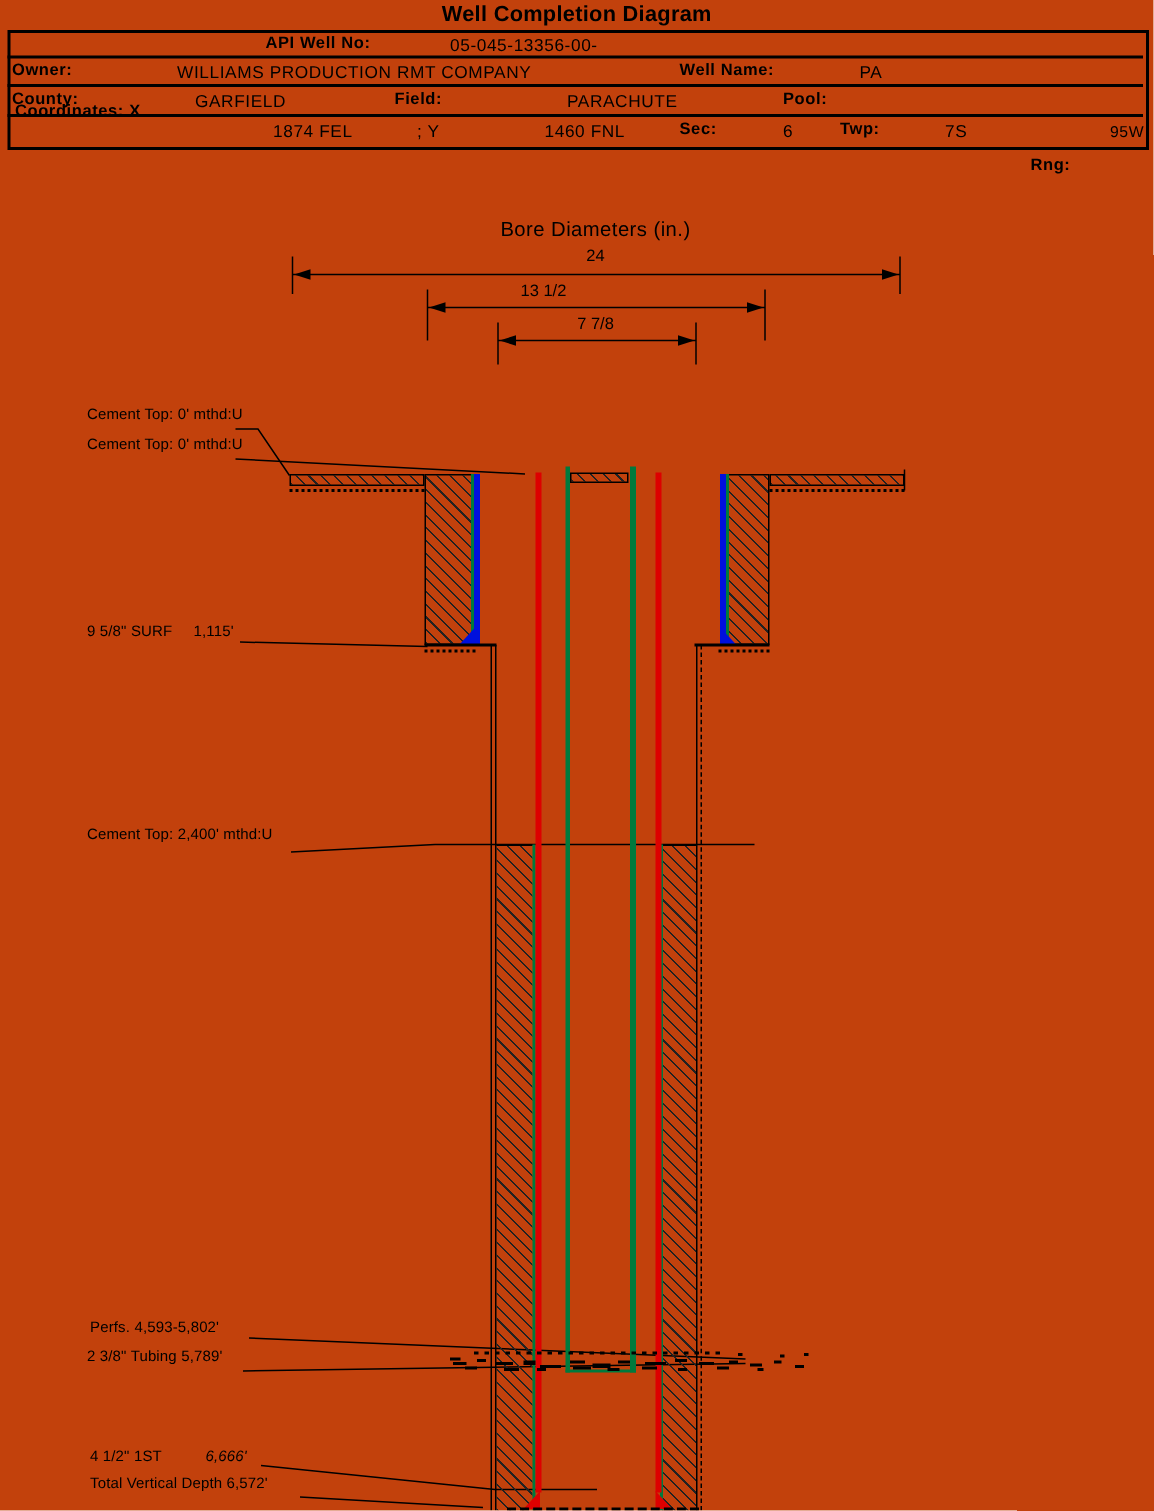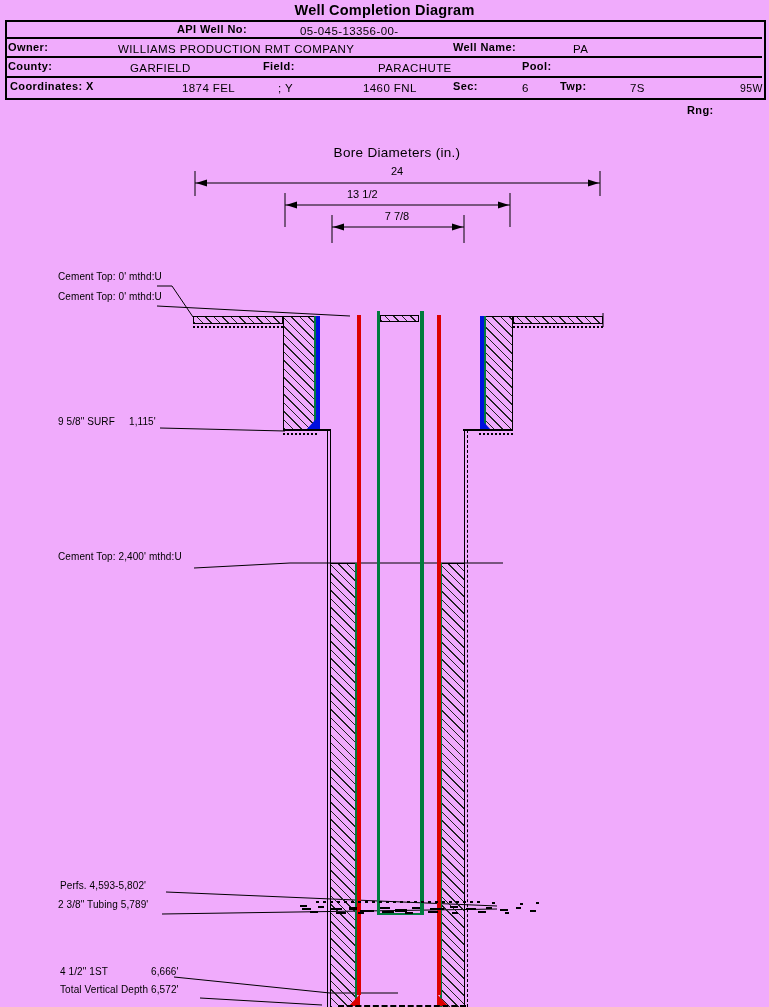--- a/index.html
+++ b/index.html
@@ -1,16 +1,16 @@
 <!DOCTYPE html>
 <html style="--red: #dd0000; --grn: #007a3d; --blu: #0010dd;"><head>
 <meta charset="utf-8">
 <style>
   html,body{margin:0;padding:0;background:#fff;}
-  .page{position:relative;width:769px;height:1007px;background:#f0abfc;overflow:hidden;
+  .page{position:relative;width:769px;height:1007px;background:#c2410c;overflow:hidden;
         font-family:"Liberation Sans",sans-serif;color:#000;}
   .abs{position:absolute;white-space:nowrap;}
   .b{font-weight:bold;font-size:11px;letter-spacing:.4px;}
   .v{font-size:11.5px;letter-spacing:.4px;}
   .ttl{font-weight:bold;font-size:14.5px;letter-spacing:.2px;}
   .note{font-size:10px;font-weight:bold;letter-spacing:.1px;}
   .ann{font-size:10px;letter-spacing:.1px;}
   .dimlbl{font-size:11px;}
   .boretitle{font-size:13.5px;letter-spacing:.3px;}
   .tbl{position:absolute;left:5px;top:20px;width:757px;height:76px;border:2px solid #000;}
@@ -48,21 +48,21 @@
   <div class="abs b" style="left:453px;top:41px;">Well Name:</div>
   <div class="abs v" style="left:573px;top:43px;">PA</div>
 
   <div class="abs b" style="left:8px;top:60px;">County:</div>
   <div class="abs v" style="left:130px;top:62px;">GARFIELD</div>
   <div class="abs b" style="left:263px;top:60px;">Field:</div>
   <div class="abs v" style="left:378px;top:62px;">PARACHUTE</div>
   <div class="abs b" style="left:522px;top:60px;">Pool:</div>
   <div class="abs v" style="left:565px;top:62px;"></div>
 
-  <div class="abs b" style="left:10px;top:80px;text-align:right;">Coordinates: X</div>
+  <div class="abs b" style="left:10px;top:68px;text-align:right;">Coordinates: X</div>
   <div class="abs v" style="left:182px;top:82px;">1874 FEL</div>
   <div class="abs v" style="left:278px;top:82px;">; Y</div>
   <div class="abs v" style="left:363px;top:82px;">1460 FNL</div>
   <div class="abs b" style="left:453px;top:80px;">Sec:</div>
   <div class="abs v" style="left:522px;top:82px;">6</div>
   <div class="abs b" style="left:560px;top:80px;">Twp:</div>
   <div class="abs v" style="left:630px;top:82px;">7S</div>
   <div class="abs b" style="left:687px;top:80px;margin-top:24px;">Rng:</div>
   <div class="abs v" style="left:740px;top:82px;font-size:10.5px;">95W</div>
 
@@ -202,16 +202,16 @@
     </div>
 
   <div class="abs ann" style="left:58px;top:271px;">Cement Top: 0' mthd:U</div>
   <div class="abs ann" style="left:58px;top:291px;">Cement Top: 0' mthd:U</div>
   <div class="abs ann" style="left:58px;top:416px;">9 5/8" SURF</div>
   <div class="abs ann" style="left:129px;top:416px;">1,115'</div>
   <div class="abs ann" style="left:58px;top:551px;">Cement Top: 2,400' mthd:U</div>
   <div class="abs ann" style="left:60px;top:880px;">Perfs. 4,593-5,802'</div>
   <div class="abs ann" style="left:58px;top:899px;">2 3/8" Tubing 5,789'</div>
   <div class="abs ann" style="left:60px;top:966px;">4 1/2" 1ST</div>
-  <div class="abs ann" style="left:151px;top:966px;">6,666'</div>
+  <div class="abs ann" style="left:137px;top:966px;font-style:italic;">6,666'</div>
   <div class="abs ann" style="left:60px;top:984px;">Total Vertical Depth 6,572'</div>
 
 </div>
 
 </body></html>

